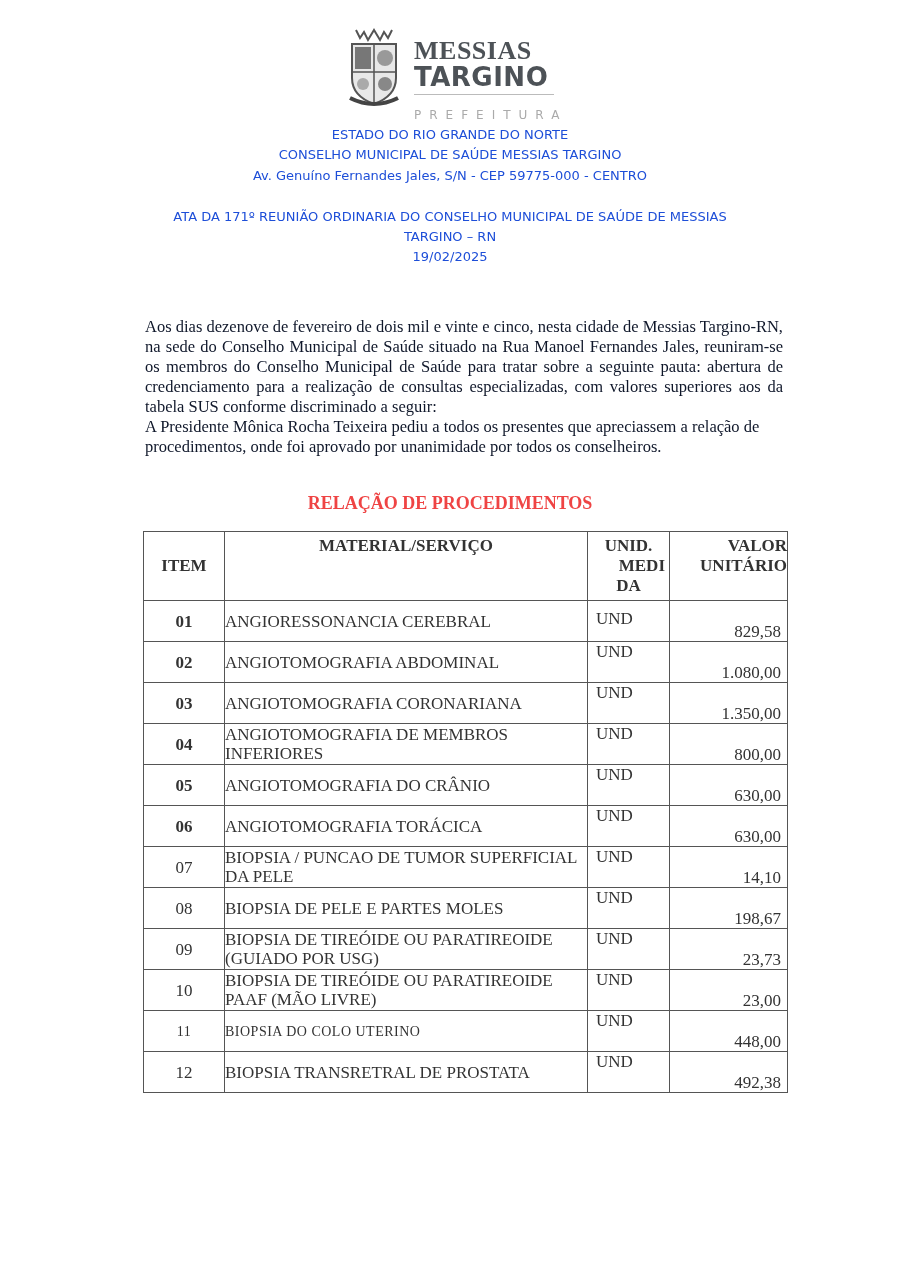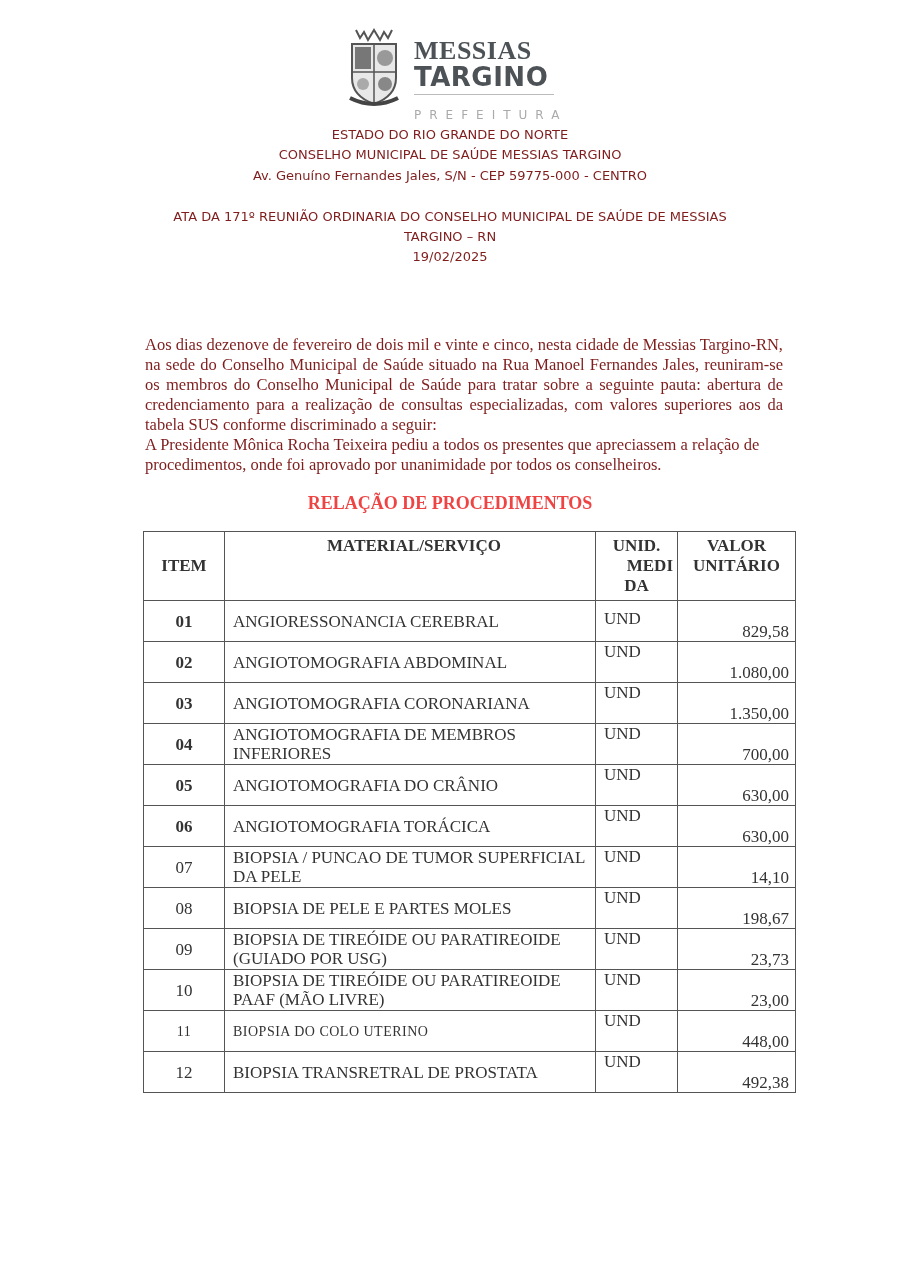--- a/index.html
+++ b/index.html
@@ -15,38 +15,38 @@
     font-size: 26px; letter-spacing: 0.5px; color: #4d5257; line-height: 26px;
   }
   .logo .brand1 { top: 10px; font-family: Liberation Serif, serif; }
   .logo .brand2 { top: 36px; }
   .logo .rule { position: absolute; left: 74px; top: 66px; width: 140px; height: 1px; background: #bbb; }
   .logo .sub {
     position: absolute; left: 74px; top: 80px; font-family: "DejaVu Sans", sans-serif; font-size: 12px;
     letter-spacing: 8px; color: #aaa;
   }
   .hdr { position: absolute; left: 0; width: 900px; text-align: center;
-    font-family: "DejaVu Sans", sans-serif; font-size: 13px; color: #7f1d1d; line-height: 20px; }
-  .body-text { position: absolute; left: 145px; top: 335px; width: 638px;
-    font-family: "Liberation Serif", serif; font-size: 16.5px; line-height: 20px; color: #7f1d1d; text-align: justify; }
+    font-family: "DejaVu Sans", sans-serif; font-size: 13px; color: #1d4ed8; line-height: 20px; }
+  .body-text { position: absolute; left: 145px; top: 317px; width: 638px;
+    font-family: "Liberation Serif", serif; font-size: 16.5px; line-height: 20px; color: #0f172a; text-align: justify; }
   .body-text p { margin: 0; }
   .section-title { position: absolute; left: 0; width: 900px; top: 493px; text-align: center;
     font-family: "Liberation Serif", serif; font-weight: bold; font-size: 18px; color: #ef4444; }
   table { position: absolute; left: 143px; top: 531px; border-collapse: collapse;
     font-family: "Liberation Serif", serif; color: #333; }
   td, th { border: 1px solid #555; padding: 0; }
   th { font-weight: bold; font-size: 17px; line-height: 20px; }
   td { font-size: 17px; line-height: 19px; vertical-align: middle; }
   .c-item { width: 80px; text-align: center; }
-  .c-desc { width: 362px; padding-left: 8px; text-align: left; }
+  .c-desc { width: 362px; text-align: left; }
   .c-unid { width: 73px; vertical-align: top; padding-left: 8px; text-align: left; }
   .c-val { width: 111px; text-align: right; padding-right: 6px; vertical-align: bottom; }
   th.c-unid, th.c-val { text-align: center; padding: 4px 0; }
   th.c-desc { text-align: center; vertical-align: top; padding-top: 4px; }
-  th.c-val { vertical-align: top; }
+  th.c-val { vertical-align: top; text-align: right; }
   .bold-item { font-weight: bold; }
   tr.row { height: 41px; }
   .small-caps { font-size: 14px; letter-spacing: 0.5px; }
 </style>
 </head>
 <body>
 
 <div class="page">
 
   <div class="logo">
@@ -114,21 +114,21 @@
       <tr class="row">
         <td class="c-item bold-item">03</td>
         <td class="c-desc">ANGIOTOMOGRAFIA CORONARIANA</td>
         <td class="c-unid">UND</td>
         <td class="c-val">1.350,00</td>
       </tr>
       <tr class="row">
         <td class="c-item bold-item">04</td>
         <td class="c-desc">ANGIOTOMOGRAFIA DE MEMBROS INFERIORES</td>
         <td class="c-unid">UND</td>
-        <td class="c-val">700,00</td>
+        <td class="c-val">800,00</td>
       </tr>
       <tr class="row">
         <td class="c-item bold-item">05</td>
         <td class="c-desc">ANGIOTOMOGRAFIA DO CRÂNIO</td>
         <td class="c-unid">UND</td>
         <td class="c-val">630,00</td>
       </tr>
       <tr class="row">
         <td class="c-item bold-item">06</td>
         <td class="c-desc">ANGIOTOMOGRAFIA TORÁCICA</td>

